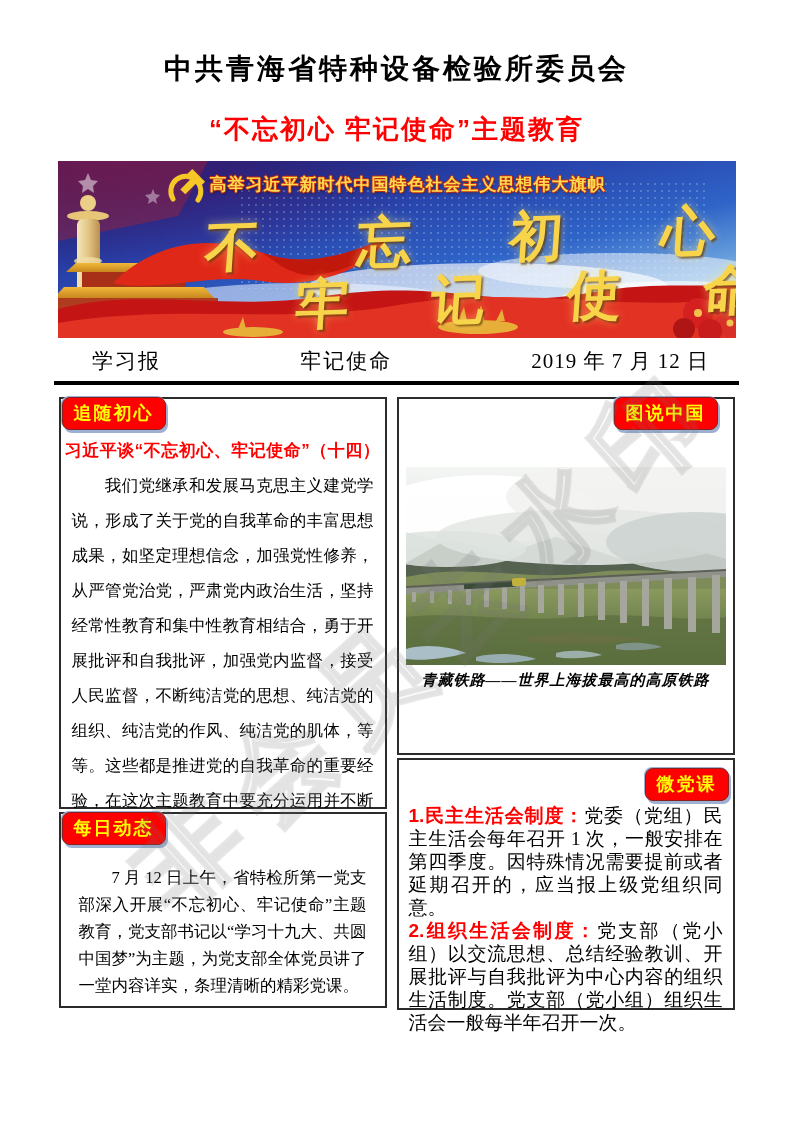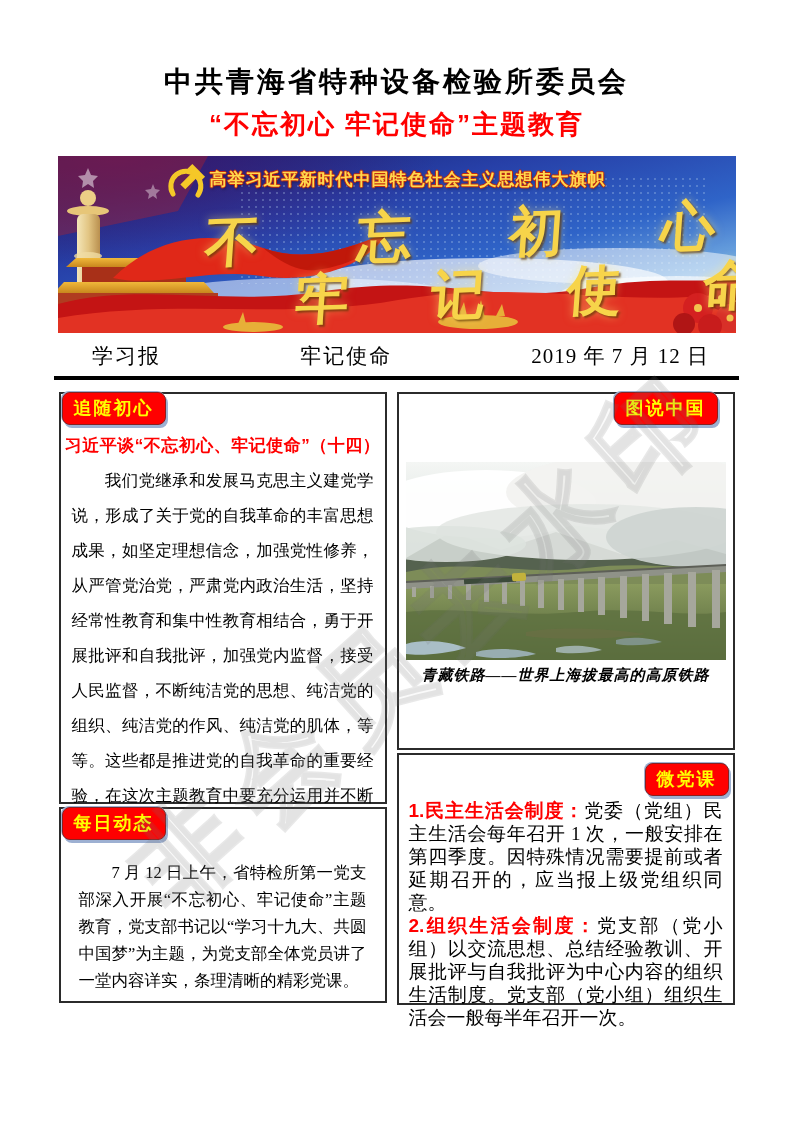--- a/index.html
+++ b/index.html
@@ -5,25 +5,25 @@
   * { margin:0; padding:0; box-sizing:border-box; }
   html,body { background:#ffffff; }
   body {
     width:793px; height:1122px; position:relative; overflow:hidden;
     font-family:"Liberation Serif","DejaVu Serif",serif; color:#000;
   }
   .sheet { position:absolute; inset:0; background:#fff; }
 
   
   .doc-title {
-    padding-top:63px; text-align:center; font-size:28px; font-weight:bold;
+    padding-top:50px; text-align:center; font-size:28px; font-weight:bold;
     letter-spacing:3px; font-family:"Liberation Sans","DejaVu Sans",sans-serif;
   }
   .doc-subtitle {
-    margin-top:6px; text-align:center; font-size:26px; font-weight:bold;
+    margin-top:24px; text-align:center; font-size:26px; font-weight:bold;
     color:#ff0000; letter-spacing:2px;
     font-family:"Liberation Sans","DejaVu Sans",sans-serif;
   }
 
   
   .banner {
     position:relative; width:678px; height:177px; margin:14px auto 0;
     overflow:hidden; background:#0f172a;
   }
   .banner svg { position:absolute; inset:0; display:block; }

